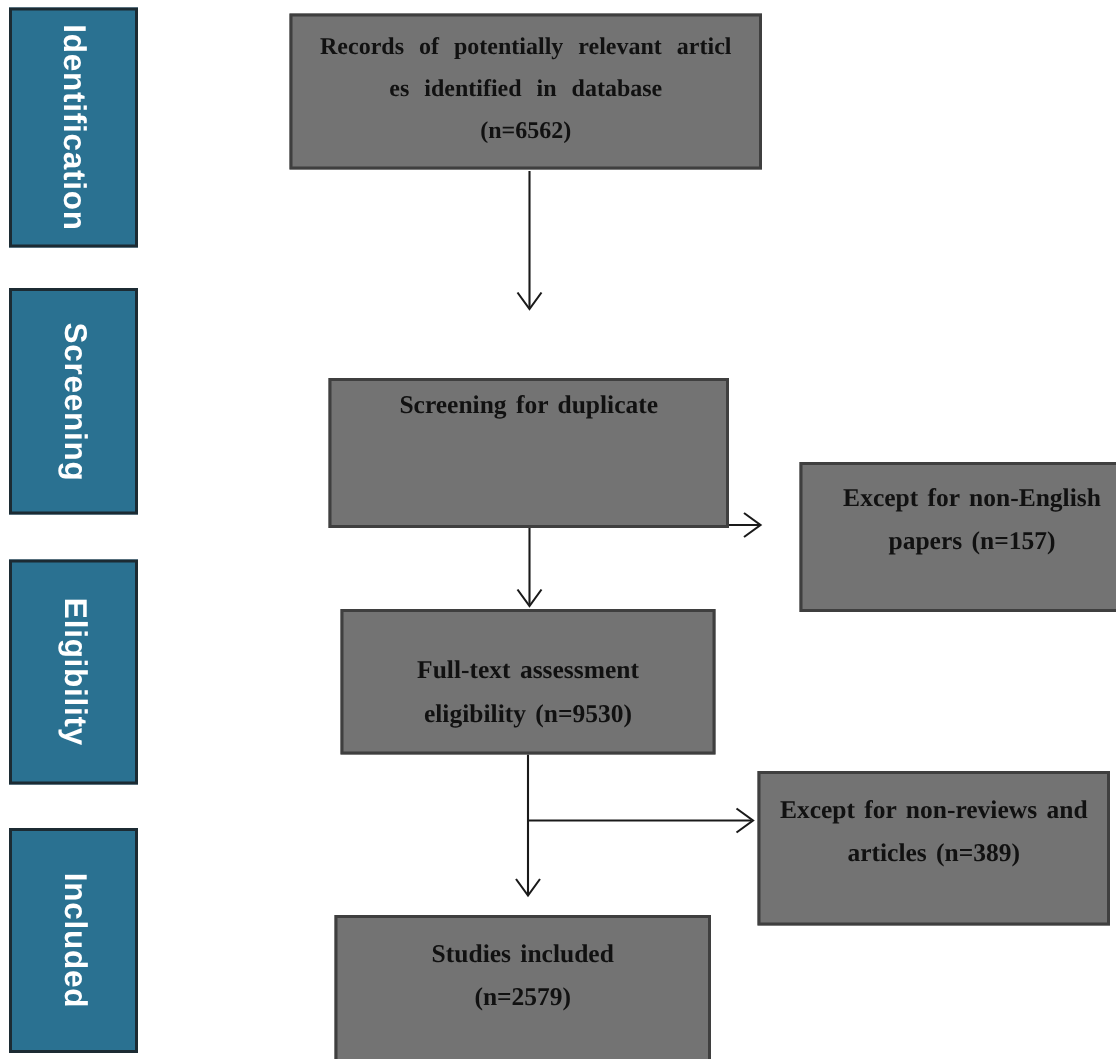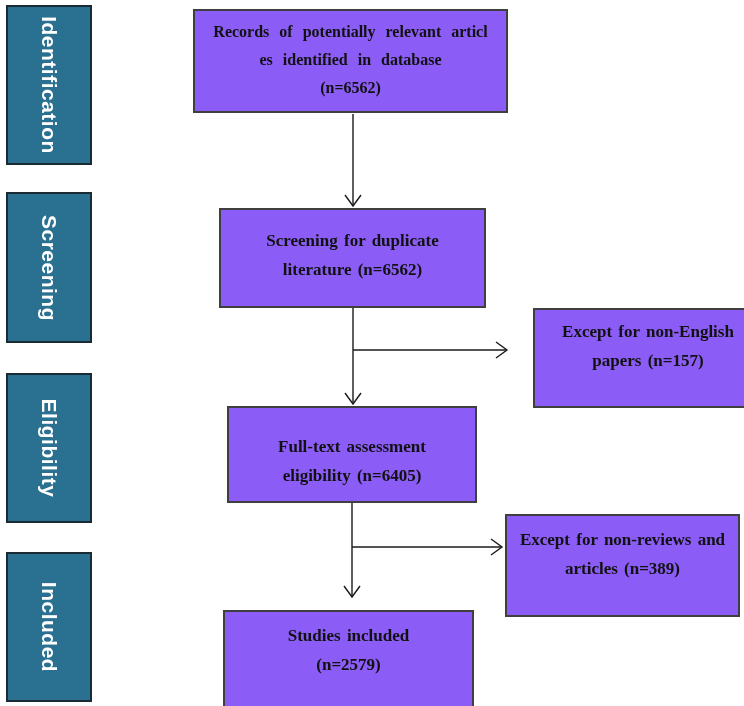--- a/index.html
+++ b/index.html
@@ -30,40 +30,40 @@
     white-space: nowrap;
     color: #ffffff;
     font-family: "Liberation Sans", sans-serif;
     font-weight: 700;
     font-size: 21px;
     letter-spacing: 0.5px;
   }
   
   .fbox {
     position: absolute;
-    background: #8b5cf6;
+    background: #737373;
     border: 2px solid #3f3f3f;
     box-sizing: border-box;
     text-align: center;
     color: #111111;
     font-weight: 700;
   }
   .fbox .line {
     line-height: 29px;
     font-size: 17px;
     word-spacing: 2px;
     white-space: nowrap;
   }
   #box-records .line {
     line-height: 28px;
     font-size: 16px;
     word-spacing: 6px;
   }
   #box-records { padding-top: 7px; }
-  #box-screening { padding-top: 16px; }
+  #box-screening { padding-top: 1px; margin-top: 44px; }
   #box-fulltext { padding-top: 24px; }
   #box-studies { padding-top: 9px; }
   #box-nonenglish { padding-top: 7px; margin-left: 23px; }
   #box-nonreviews { padding-top: 9px; }
   
   .connectors {
     position: absolute;
     left: 0;
     top: 0;
     width: 744px;
@@ -108,26 +108,25 @@
   </div>
 
   <div class="fbox" id="box-records" style="left:193px; top:9px; width:315px; height:104px;">
     <div class="line">Records of potentially relevant articl</div>
     <div class="line">es identified in database</div>
     <div class="line">(n=6562)</div>
   </div>
 
   <div class="fbox" id="box-screening" style="left:219px; top:208px; width:267px; height:100px;">
     <div class="line">Screening for duplicate</div>
-    <div class="line">literature (n=6562)</div>
   </div>
 
   <div class="fbox" id="box-fulltext" style="left:227px; top:406px; width:250px; height:97px;">
     <div class="line">Full-text assessment</div>
-    <div class="line">eligibility (n=6405)</div>
+    <div class="line">eligibility (n=9530)</div>
   </div>
 
   <div class="fbox" id="box-studies" style="left:223px; top:610px; width:251px; height:100px;">
     <div class="line">Studies included</div>
     <div class="line">(n=2579)</div>
   </div>
 
   <div class="fbox" id="box-nonenglish" style="left:510px; top:308px; width:230px; height:100px;">
     <div class="line">Except for non-English</div>
     <div class="line">papers (n=157)</div>

